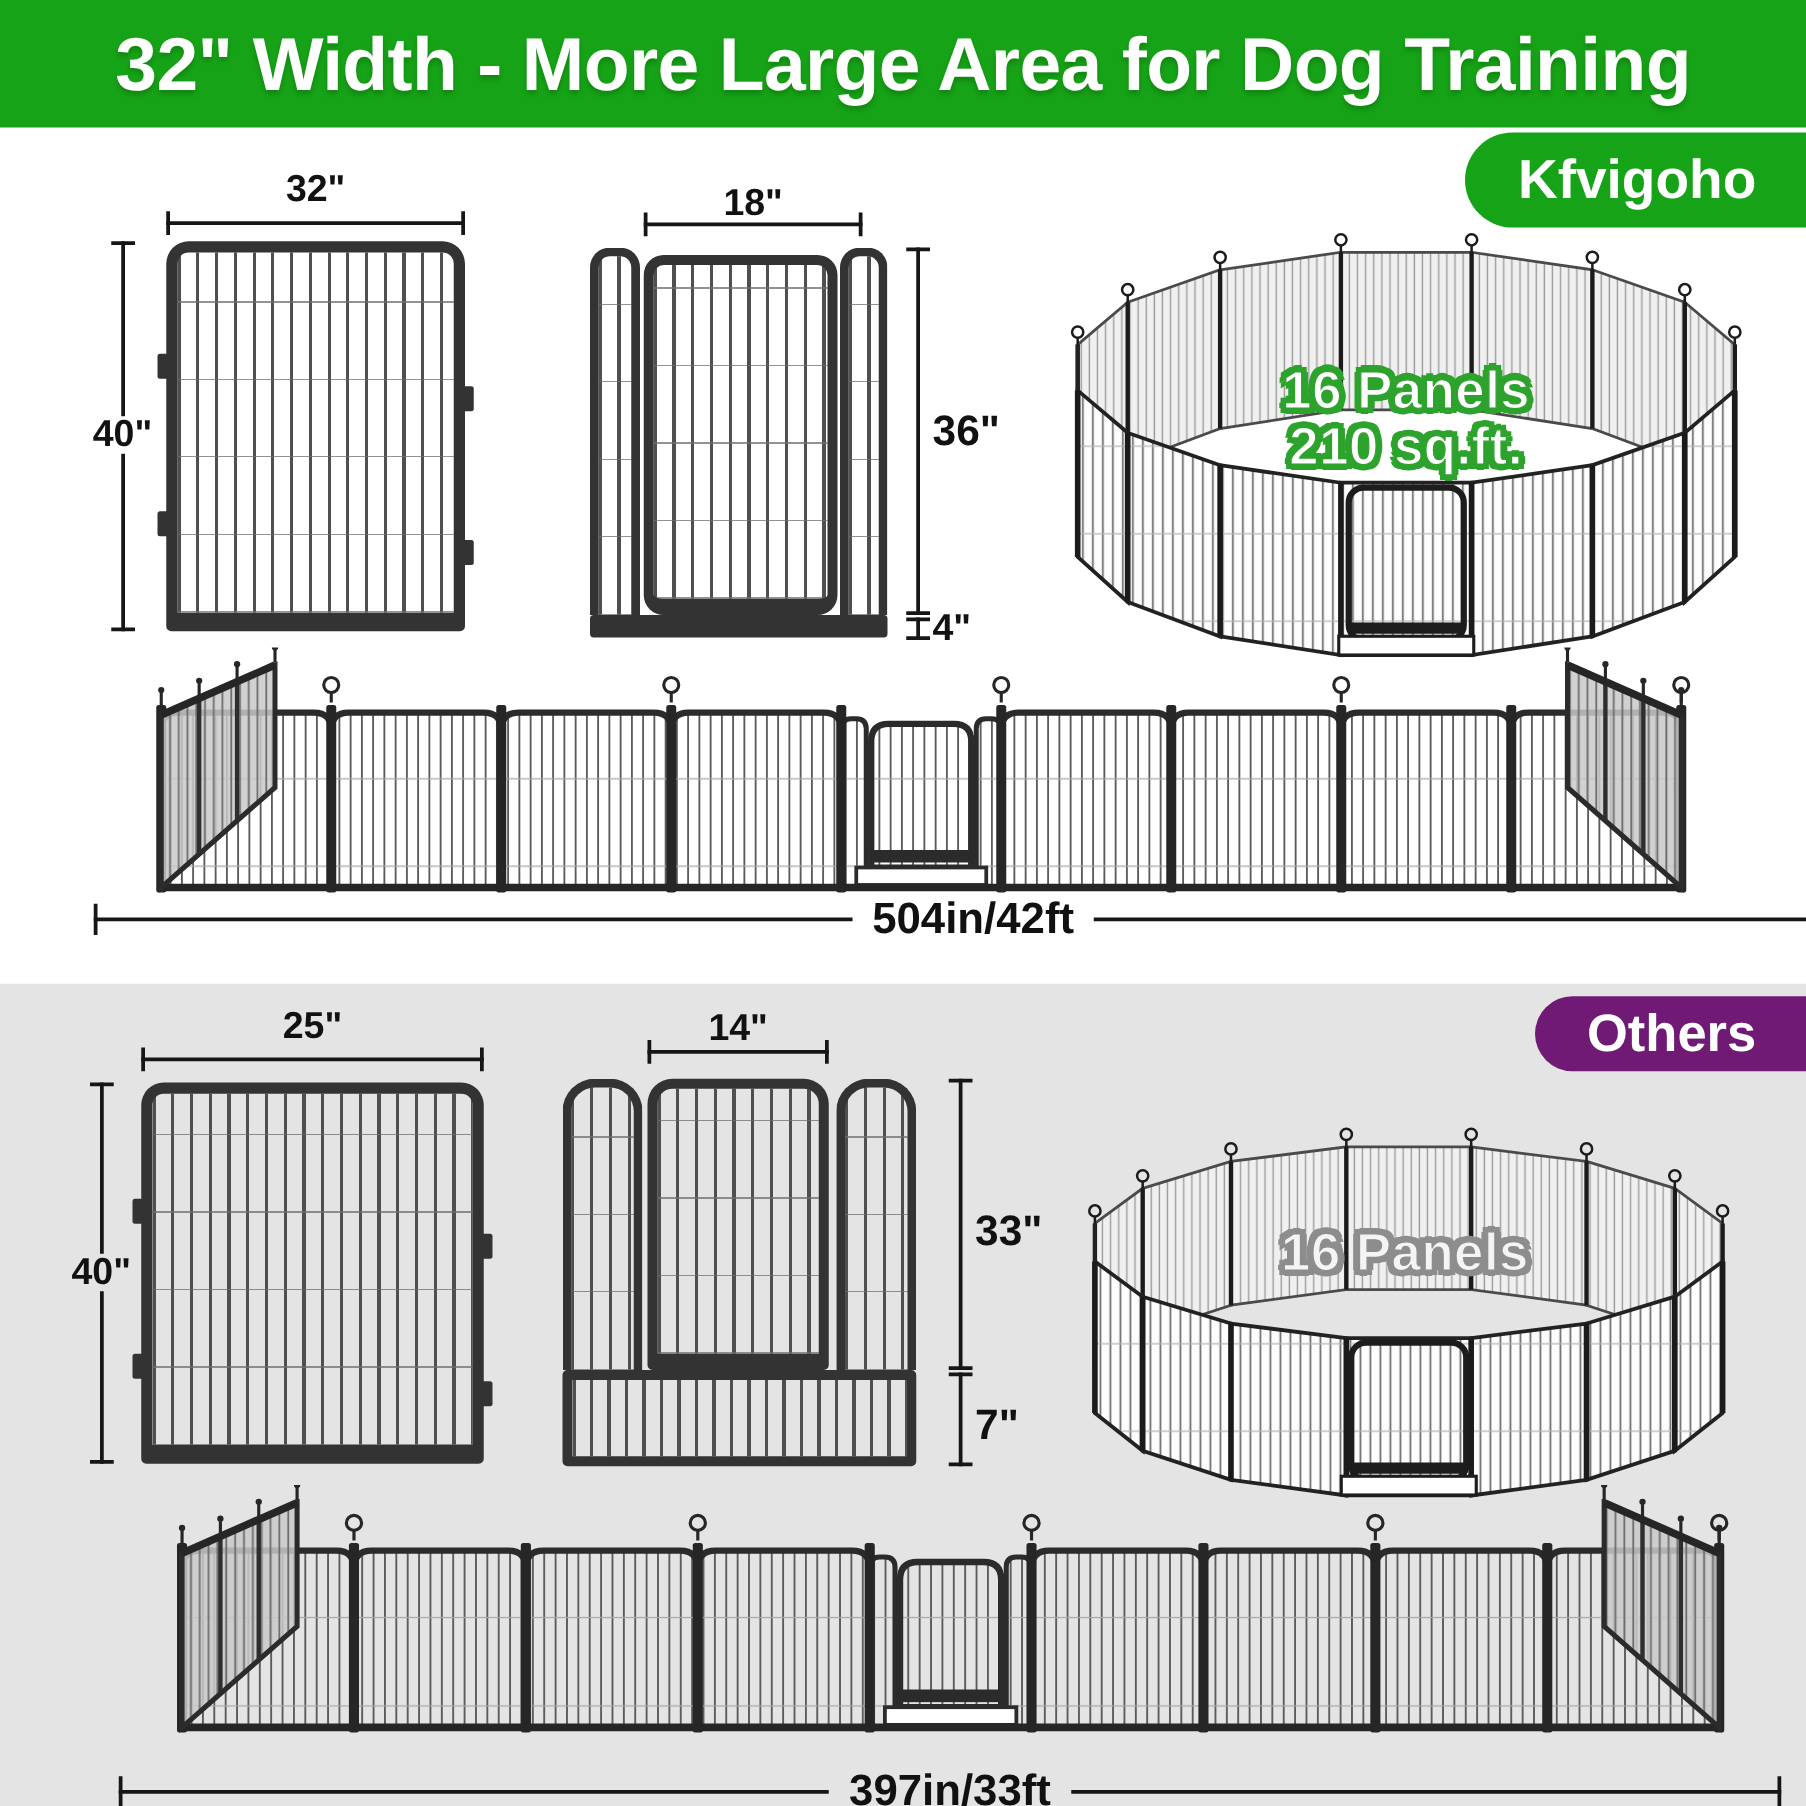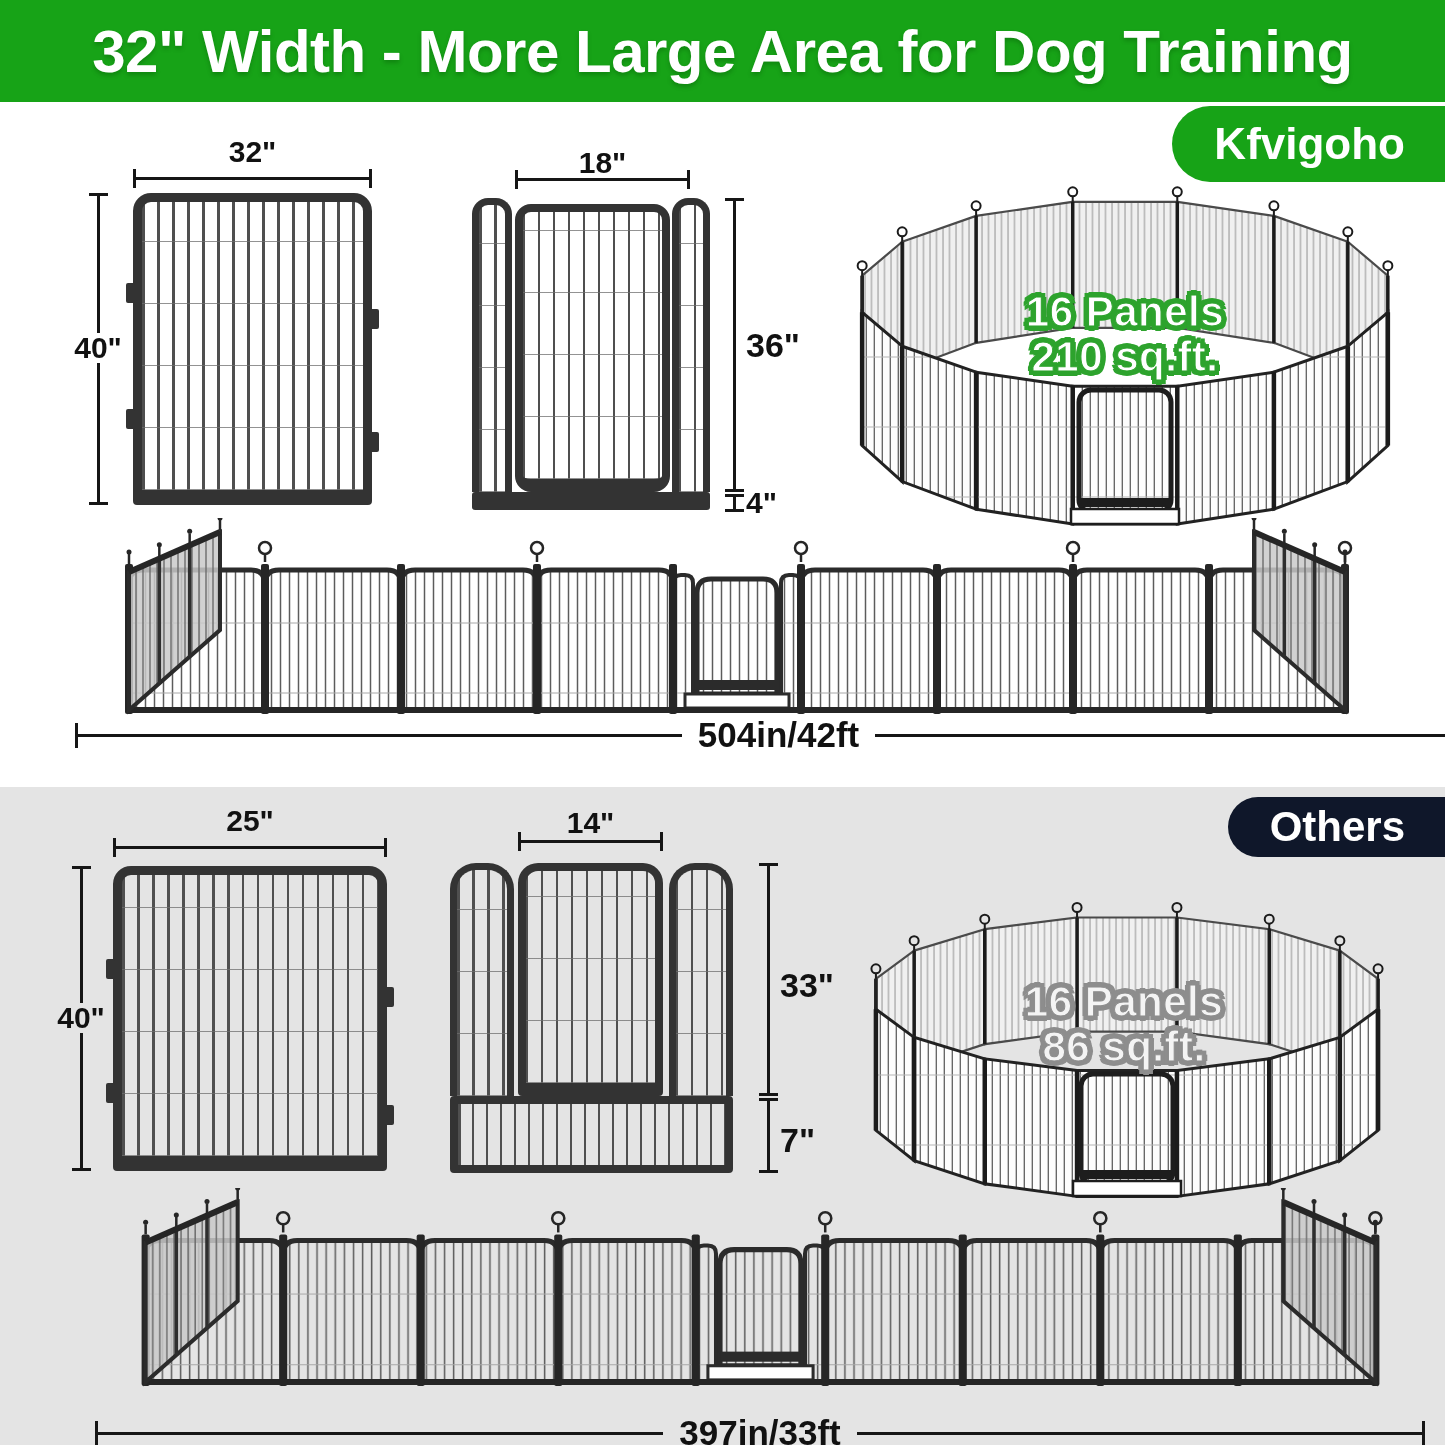--- a/index.html
+++ b/index.html
@@ -6,21 +6,21 @@
   .page{position:relative;width:1445px;height:1445px;overflow:hidden;background:#fff;
         font-family:"Liberation Sans","DejaVu Sans",sans-serif;}
   .banner{position:absolute;left:0;top:0;width:1445px;height:102px;background:#17a317;
           display:flex;align-items:center;justify-content:center;}
   .banner-title{color:#fff;font-size:60px;font-weight:800;letter-spacing:-.5px;
           text-shadow:0 3px 4px rgba(0,70,0,.30);white-space:nowrap;}
   .gray-bg{position:absolute;left:0;top:787px;width:1445px;height:658px;background:#e4e4e4;}
   .badge{position:absolute;right:0;display:flex;align-items:center;color:#fff;font-weight:800;
          border-radius:40px 0 0 40px;padding:0 40px 0 42px;white-space:nowrap;}
   .badge-kf{top:106px;height:76px;background:#17a317;font-size:44px;}
-  .badge-others{top:797px;height:60px;background:#0f172a;font-size:42px;}
+  .badge-others{top:797px;height:60px;background:#701a75;font-size:42px;}
   .fig{position:absolute;}
   .mesh{background-image:
       repeating-linear-gradient(0deg, rgba(110,110,110,.75) 0 1px, transparent 1px 62px),
       repeating-linear-gradient(90deg, #4f4f4f 0 2.5px, transparent 2.5px 15px);}
   .meshv{background-image:
       repeating-linear-gradient(90deg, #4f4f4f 0 2.5px, transparent 2.5px 14px);}
   .pframe{position:absolute;border:9px solid #333;border-bottom-width:15px;
           border-radius:18px 18px 4px 4px;box-sizing:border-box;}
   .sliver{position:absolute;border:7px solid #333;border-bottom:none;
           border-radius:16px 16px 0 0;box-sizing:border-box;}
@@ -331,21 +331,20 @@
         <line x1="523.081031783227" y1="109.21704511725801" x2="523.081031783227" y2="230.38758704935478" stroke="#1b1b1b" stroke-width="4.5"></line>
         <line x1="484.8562207494516" y1="137.33447817552894" x2="484.8562207494516" y2="260.66789957364654" stroke="#1b1b1b" stroke-width="4.5"></line>
         <line x1="414.22597965301816" y1="158.85462975959854" x2="414.22597965301816" y2="283.8434474334138" stroke="#1b1b1b" stroke-width="4.5"></line>
         <line x1="321.943122436129" y1="170.50125187145198" x2="321.943122436129" y2="296.38596355387136" stroke="#1b1b1b" stroke-width="4.5"></line>
         <rect x="226" y="174" width="92" height="110" rx="12" fill="url(#pb2f)" stroke="#1d1d1d" stroke-width="5"></rect>
         <rect x="226" y="270" width="92" height="9" fill="#1d1d1d"></rect>
         <rect x="218" y="281" width="108" height="15" fill="#ffffff" stroke="#1d1d1d" stroke-width="2.5"></rect>
       </svg>
     <div class="pen-text outline-gray" style="left:0;right:52px;top:80px;">
       <div>16 Panels</div>
-      <div>86 sq.ft.</div>
     </div>
   </div>
 
   <div class="fig" style="left:88px;top:1188px;width:1345px;height:202px;">
     <svg id="fenceB" width="1345" height="202" viewBox="0 0 1330 200" preserveAspectRatio="none">
         <defs>
           <pattern id="fbf" width="9" height="70" patternUnits="userSpaceOnUse">
             <line x1="1.5" y1="0" x2="1.5" y2="70" stroke="#5c5c5c" stroke-width="1.5"></line>
             <line x1="0" y1="35" x2="9" y2="35" stroke="#a8a8a8" stroke-width="1"></line>
           </pattern>

